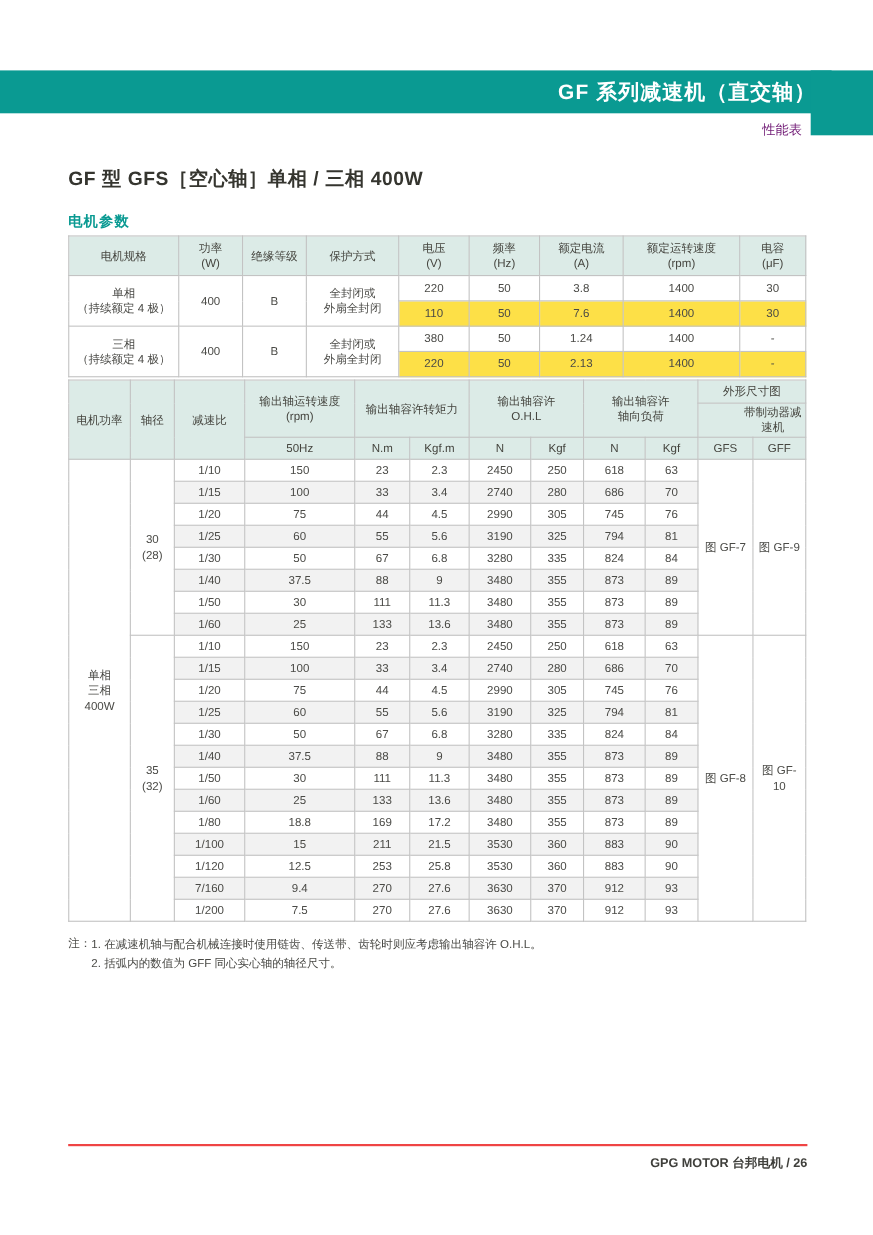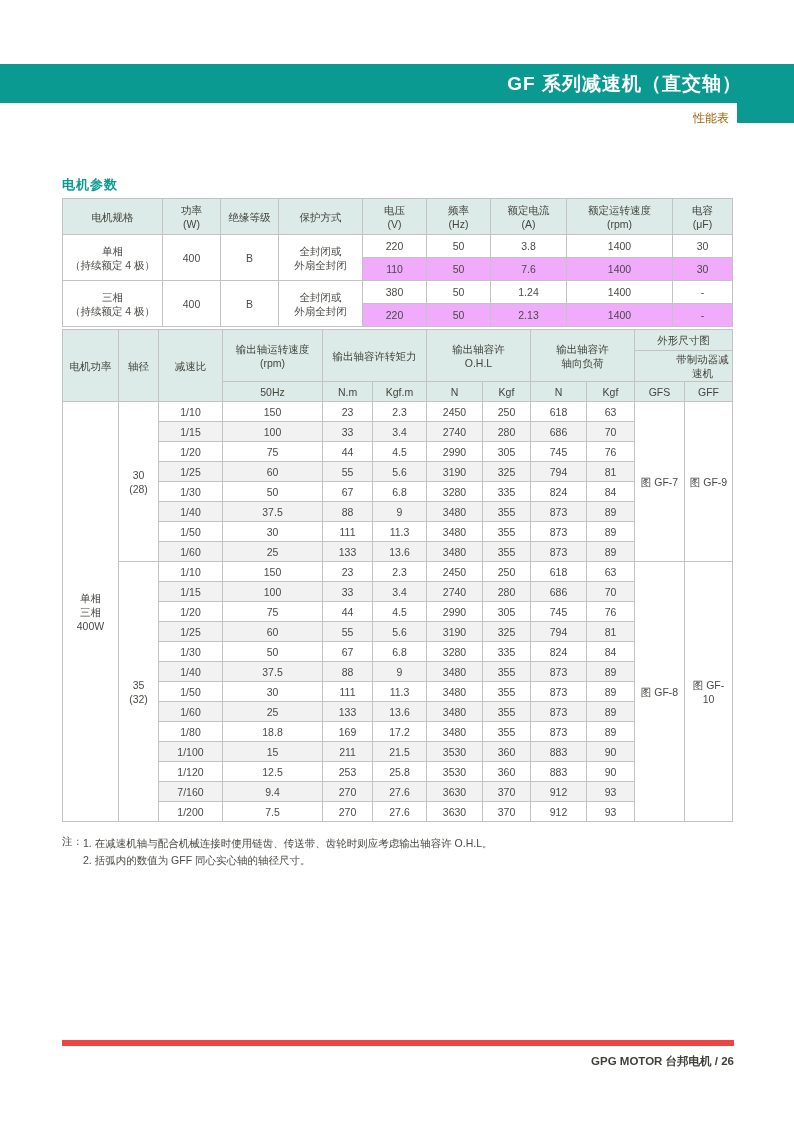--- a/index.html
+++ b/index.html
@@ -22,32 +22,32 @@
   .banner-title {
     color: #ffffff; font-size: 19px; font-weight: bold; letter-spacing: 1px;
   }
   .corner-square {
     position: absolute; left: 737px; top: 64px;
     width: 57px; height: 59px;
     background: #0a9a92;
   }
   .perf-label {
     position: absolute; top: 110px; right: 65px;
-    font-size: 12px; color: #a16207;
+    font-size: 12px; color: #701a75;
   }
   
   .content { position: absolute; left: 62px; top: 148px; width: 670px; }
   .page-title {
     font-size: 17.5px; font-weight: bold; color: #35352f;
     line-height: 28px; letter-spacing: 0.5px;
   }
   .section-label {
     color: #0a9a92; font-size: 13px; font-weight: bold; letter-spacing: 1px;
   }
-  .section-label.first { margin-top: 28px; }
+  .section-label.first { margin-top: 16px; }
   .section-label.second { margin-top: 24px; }
 
   table {
     border-collapse: collapse;
     width: 670px;
     table-layout: fixed;
     font-size: 10.5px;
     color: #4a4a46;
     border: 1.5px solid #7e7e79;
     background: #ffffff;
@@ -63,45 +63,46 @@
   th { background: #dcebe7; color: #45453f; }
   #motor-table { margin-top: 4px; }
   #motor-table th { height: 36px; }
   #motor-table td { height: 23px; }
   #torque-table { margin-top: 2px; }
   #torque-table thead tr.h1 th { height: 21px; }
   #torque-table thead tr.h2 th { height: 15px; padding-left: 40px; }
   #torque-table thead tr.h3 th { height: 20px; margin-top: 20px; }
   #torque-table td { height: 20px; }
   tr.alt td { background: #f2f2f2; }
-  td.alt-bg { background: #f0abfc; }
+  td.alt-bg { background: #fde047; }
   td.merge { background: #ffffff; }
 
   .notes { margin-top: 13px; display: flex; font-size: 10.5px; color: #4a4a46; }
   .notes .note-label { white-space: nowrap; }
   .notes .note-line { line-height: 16.5px; }
 
   .footer {
     position: absolute; left: 62px; top: 1040px; width: 672px;
-    border-top: 6px solid #ef4444;
+    border-top: 2px solid #ef4444;
     padding-top: 8px;
     text-align: right;
     font-size: 11.5px; font-weight: 600; color: #3f3f3b;
   }
 </style>
 </head>
 <body>
 
 <div class="banner">
   <span class="banner-title">GF 系列减速机（直交轴）</span>
 </div>
 <div class="corner-square"></div>
 <div class="perf-label">性能表</div>
 
 <div class="content">
+  <div class="page-title">GF 型 GFS［空心轴］单相 / 三相 400W</div>
 
   <div class="section-label first">电机参数</div>
   <table id="motor-table">
       <colgroup>
         <col style="width: 100px;">
         <col style="width: 58px;">
         <col style="width: 58px;">
         <col style="width: 84px;">
         <col style="width: 64px;">
         <col style="width: 64px;">

